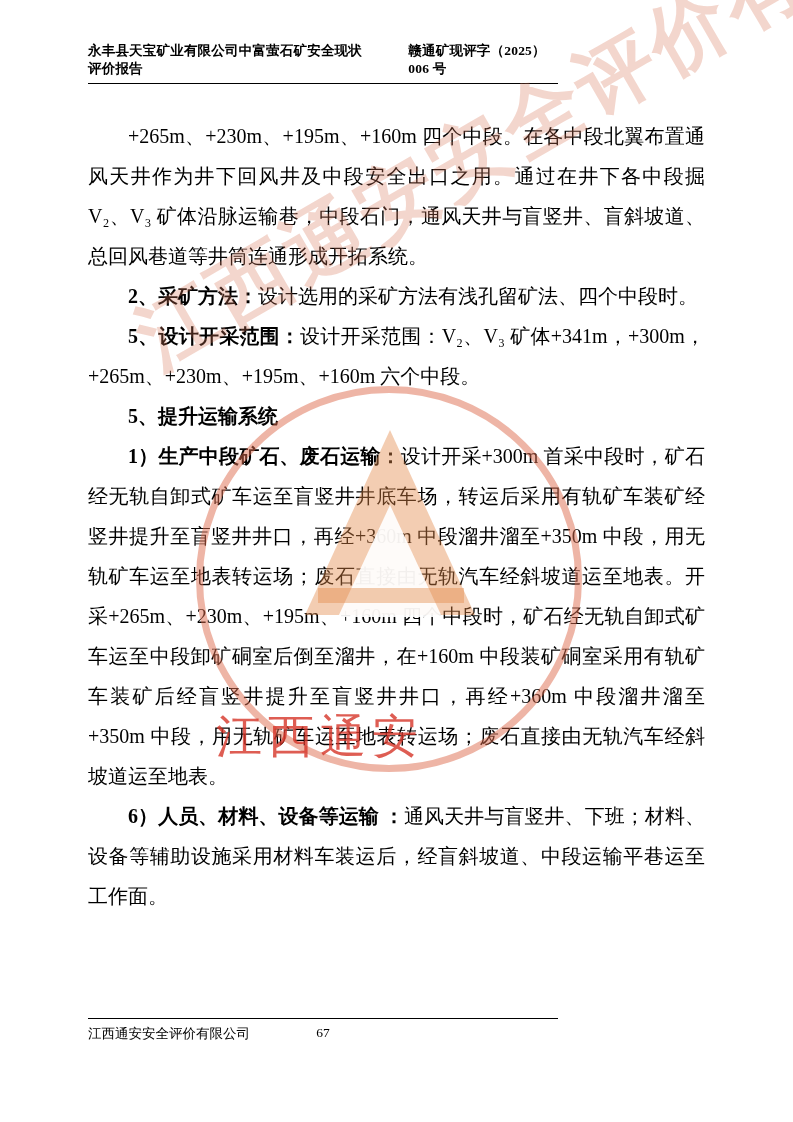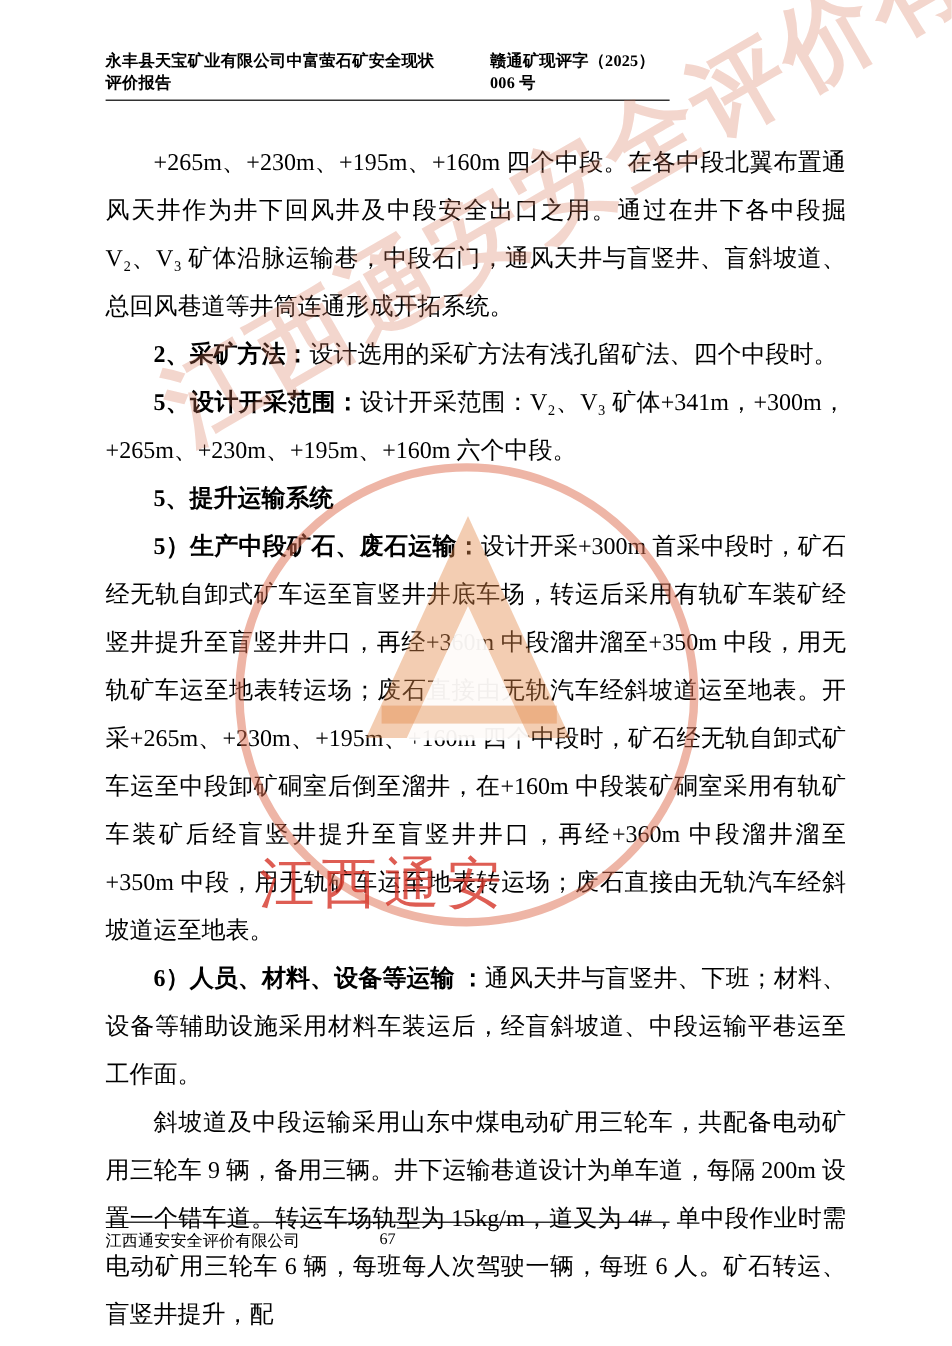--- a/index.html
+++ b/index.html
@@ -166,25 +166,24 @@
 
     <p class="para indent2"><span>+265m、+230m、+195m、+160m 四个中段。在各中段北翼布置通风天井作为井下回风井及中段安全出口之用。通过在井下各中段掘 V₂、V₃ 矿体沿脉运输巷，中段石门，通风天井与盲竖井、盲斜坡道、总回风巷道等井筒连通形成开拓系统。</span></p>
 
     <p class="para indent2"><span class="b">2、采矿方法：</span><span>设计选用的采矿方法有浅孔留矿法、四个中段时。</span></p>
 
     <p class="para indent2"><span class="b">5、设计开采范围：</span><span>设计开采范围：V₂、V₃ 矿体+341m，+300m，+265m、+230m、+195m、+160m 六个中段。</span></p>
 
 
     <p class="para indent2"><span class="b">5、提升运输系统</span></p>
 
-    <p class="para indent2"><span class="b">5）生产中段矿石、废石运输：</span><span>设计开采+300m 首采中段时，矿石经无轨自卸式矿车运至盲竖井井底车场，转运后采用有轨矿车装矿经竖井提升至盲竖井井口，再经+360m 中段溜井溜至+350m 中段，用无轨矿车运至地表转运场；废石直接由无轨汽车经斜坡道运至地表。开采+265m、+230m、+195m、+160m 四个中段时，矿石经无轨自卸式矿车运至中段卸矿硐室后倒至溜井，在+160m 中段装矿硐室采用有轨矿车装矿后经盲竖井提升至盲竖井井口，再经+360m 中段溜井溜至+350m 中段，用无轨矿车运至地表转运场；废石直接由无轨汽车经斜坡道运至地表。</span></p>
+    <p class="para indent2"><span class="b">1）生产中段矿石、废石运输：</span><span>设计开采+300m 首采中段时，矿石经无轨自卸式矿车运至盲竖井井底车场，转运后采用有轨矿车装矿经竖井提升至盲竖井井口，再经+360m 中段溜井溜至+350m 中段，用无轨矿车运至地表转运场；废石直接由无轨汽车经斜坡道运至地表。开采+265m、+230m、+195m、+160m 四个中段时，矿石经无轨自卸式矿车运至中段卸矿硐室后倒至溜井，在+160m 中段装矿硐室采用有轨矿车装矿后经盲竖井提升至盲竖井井口，再经+360m 中段溜井溜至+350m 中段，用无轨矿车运至地表转运场；废石直接由无轨汽车经斜坡道运至地表。</span></p>
 
     <p class="para indent2"><span class="b">6）人员、材料、设备等运输 ：</span><span>通风天井与盲竖井、下班；材料、设备等辅助设施采用材料车装运后，经盲斜坡道、中段运输平巷运至工作面。</span></p>
 
-    <p class="para indent2"><span>斜坡道及中段运输采用山东中煤电动矿用三轮车，共配备电动矿用三轮车 9 辆，备用三辆。井下运输巷道设计为单车道，每隔 200m 设置一个错车道。转运车场轨型为 15kg/m，道叉为 4#，单中段作业时需电动矿用三轮车 6 辆，每班每人次驾驶一辆，每班 6 人。矿石转运、盲竖井提升，配</span></p>
 
   </div>
 
   <div class="watermark">
     <div class="wm-ring"></div>
     <div class="wm-tri"></div>
     <div class="wm-tri-inner"></div>
     <div class="wm-bar"></div>
     <div class="wm-text-diag">江西通安安全评价有限公司</div>
     <div class="wm-text-red">江西通安</div>

